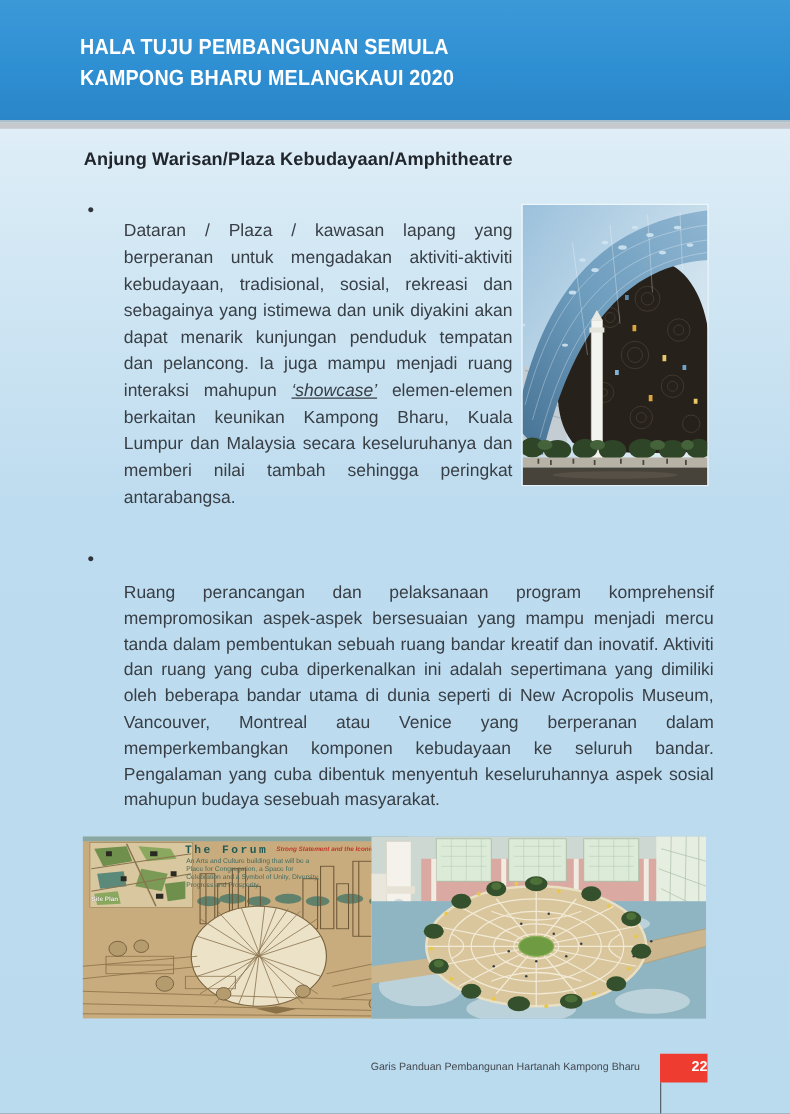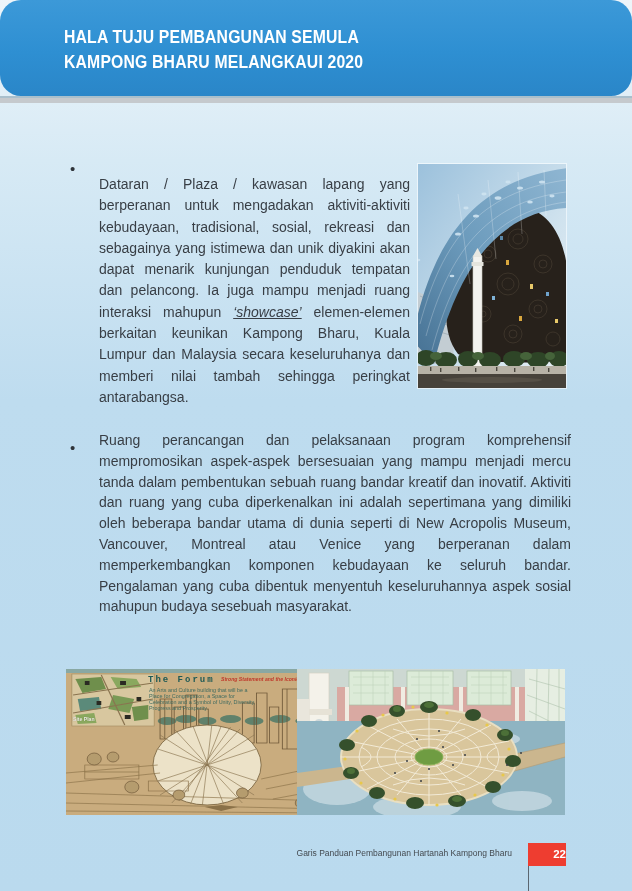--- a/index.html
+++ b/index.html
@@ -5,21 +5,20 @@
   html,body{margin:0;padding:0;background:#888;}
   .page{
     position:relative;width:632px;height:891px;margin:0 auto;
     background:linear-gradient(180deg,#eef5fa 0%,#d7eaf5 18%,#bedcef 45%,#badaee 100%);
     font-family:"Liberation Sans",sans-serif;overflow:hidden;
   }
   
   .header{
     position:absolute;left:0;top:0;width:632px;height:96px;
     background:linear-gradient(180deg,#3c99d8 0%,#2e8fd2 55%,#2a86c8 100%);
-    border-radius:21px;
   }
   .header-title{
     position:absolute;left:64px;top:25px;color:#ffffff;font-weight:bold;
     font-size:17.5px;line-height:25px;letter-spacing:.2px;
     transform:scaleX(.9);transform-origin:left top;white-space:nowrap;
   }
   .header-sep-a{position:absolute;left:0;top:96px;width:632px;height:2px;background:#a9bfcc;}
   .header-sep-b{position:absolute;left:0;top:98px;width:632px;height:5px;background:#c5c9cd;}
 
   
@@ -30,21 +29,21 @@
 
   
   .bullet-dot{position:absolute;font-size:15px;color:#2f343a;}
   .bullet-dot.b1{left:70px;top:160px;}
   .bullet-dot.b2{left:70px;top:439px;}
   .para{
     position:absolute;color:#383e45;text-align:justify;text-justify:inter-word;
     font-size:14px;
   }
   .para.p1{left:99px;top:160px;width:311px;line-height:21.3px;}
-  .para.p2{left:99px;top:416px;width:472px;line-height:20.8px;}
+  .para.p2{left:99px;top:449px;width:472px;line-height:20.8px;}
   .para .it{font-style:italic;text-decoration:underline;}
 
   
   .photo{position:absolute;overflow:hidden;}
   .photo svg{display:block;width:100%;height:100%;}
   .photo-amphi{left:418px;top:164px;width:148px;height:224px;outline:1px solid rgba(255,255,255,.55);}
   .photo-forum{left:66px;top:669px;width:261px;height:146px;}
   .photo-plaza{left:297px;top:669px;width:268px;height:146px;}
 
   
@@ -82,20 +81,21 @@
 
   <div class="header">
     <div class="header-title">
       <div>HALA TUJU PEMBANGUNAN SEMULA</div>
       <div>KAMPONG BHARU MELANGKAUI 2020</div>
     </div>
   </div>
   <div class="header-sep-a"></div>
   <div class="header-sep-b"></div>
 
+  <div class="section-title">Anjung Warisan/Plaza Kebudayaan/Amphitheatre</div>
 
   <span class="bullet-dot b1">•</span>
   <p class="para p1"><span>Dataran / Plaza / kawasan lapang yang berperanan untuk mengadakan aktiviti-aktiviti kebudayaan, tradisional, sosial, rekreasi dan sebagainya yang istimewa dan unik diyakini akan dapat menarik kunjungan penduduk tempatan dan pelancong. Ia juga mampu menjadi ruang interaksi mahupun </span><span class="it">‘showcase’</span><span> elemen-elemen berkaitan keunikan Kampong Bharu, Kuala Lumpur dan Malaysia secara keseluruhanya dan memberi nilai tambah sehingga peringkat antarabangsa.</span></p>
 
   <span class="bullet-dot b2">•</span>
   <p class="para p2"><span>Ruang perancangan dan pelaksanaan program komprehensif mempromosikan aspek-aspek bersesuaian yang mampu menjadi mercu tanda dalam pembentukan sebuah ruang bandar kreatif dan inovatif. Aktiviti dan ruang yang cuba diperkenalkan ini adalah sepertimana yang dimiliki oleh beberapa bandar utama di dunia seperti di New Acropolis Museum, Vancouver, Montreal atau Venice yang berperanan dalam memperkembangkan komponen kebudayaan ke seluruh bandar. Pengalaman yang cuba dibentuk menyentuh keseluruhannya aspek sosial mahupun budaya sesebuah masyarakat.</span></p>
 
   <div class="photo photo-amphi">
     <svg viewBox="0 0 148 224" preserveAspectRatio="none">
       <defs>

